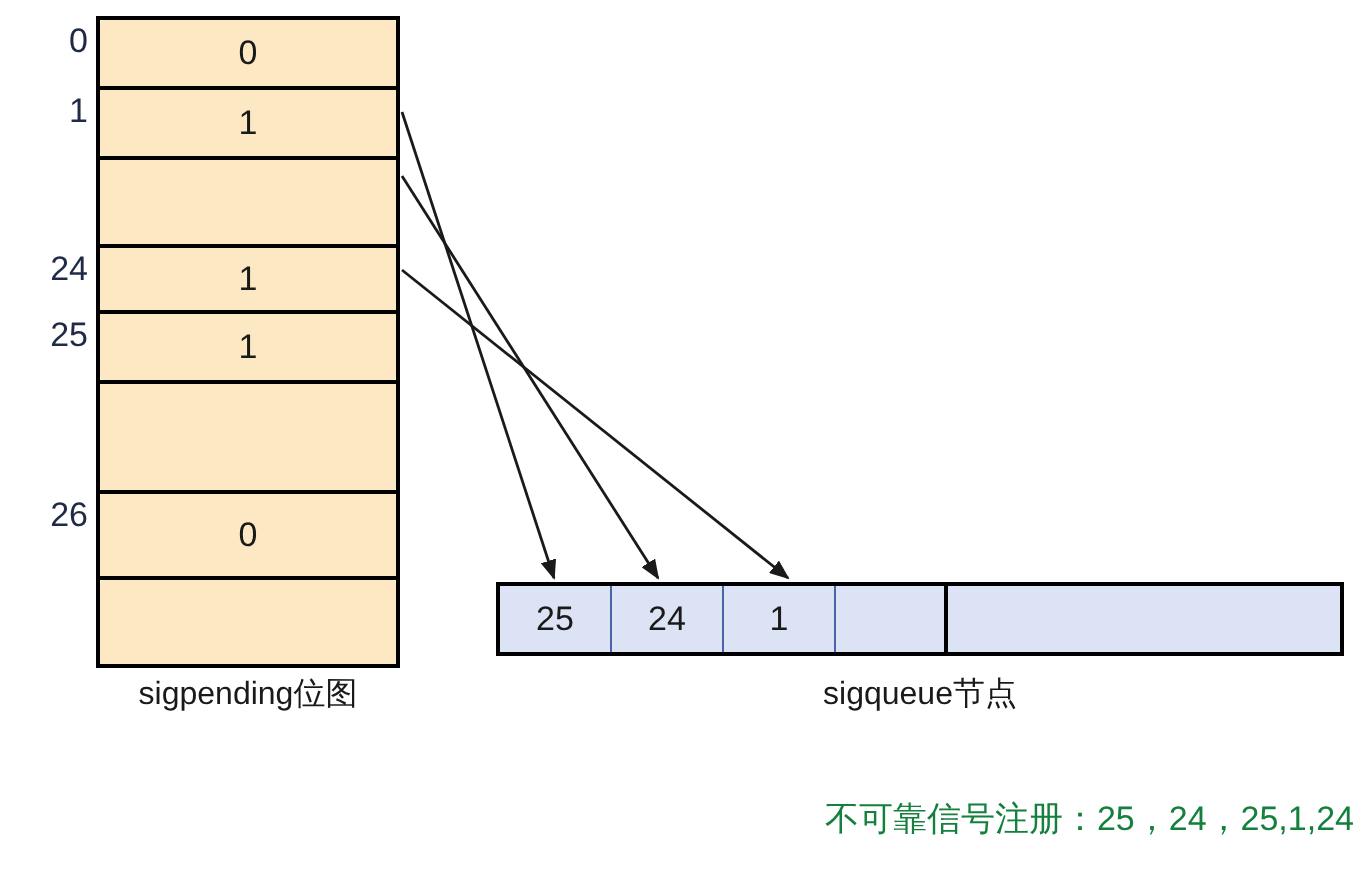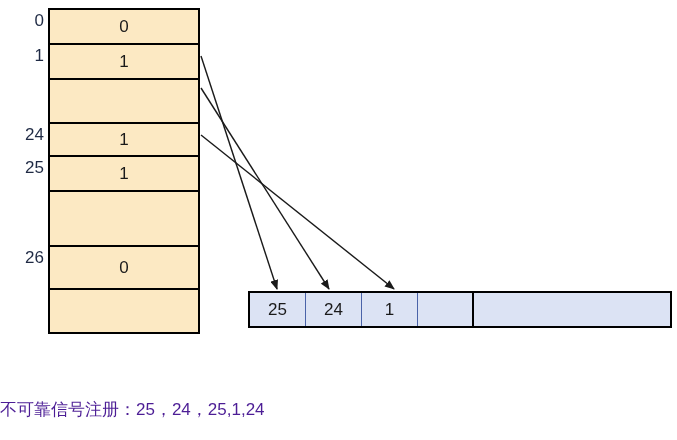--- a/index.html
+++ b/index.html
@@ -123,23 +123,23 @@
     left: 248px;
     top: 340px;
     width: 424px;
     text-align: center;
   }
   #footer-note {
     position: absolute;
     left: 0;
     top: 398px;
     width: 677px;
-    text-align: left;
-    font-size: 17px;
-    color: #4c1d95;
+    text-align: right;
+    font-size: 17px;
+    color: #15803d;
     white-space: nowrap;
   }
 </style>
 </head>
 <body>
 
 <div id="stage">
 
   <div class="idx-wrap">
       <div class="idx-label" style="top: 12px;">0</div>
@@ -177,20 +177,22 @@
     </div>
 
   <div class="sigqueue" style="width: 424px;">
       <div class="sq-cell" style="width: 56px;">25</div>
       <div class="sq-cell" style="width: 56px;">24</div>
       <div class="sq-cell" style="width: 56px;">1</div>
       <div class="sq-cell dark-div" style="width: 56px;"></div>
       <div class="sq-cell" style="width: 196px;"></div>
     </div>
 
+  <div class="caption" id="cap-bitmap">sigpending位图</div>
+  <div class="caption" id="cap-sigqueue">sigqueue节点</div>
 
   <div id="footer-note">不可靠信号注册：25，24，25,1,24</div>
 
   <svg class="overlay" id="arrow-layer" viewBox="0 0 677 440" xmlns="http://www.w3.org/2000/svg">
     <defs>
       <marker id="ah" markerWidth="10" markerHeight="8" refX="9" refY="4" orient="auto" markerUnits="userSpaceOnUse">
         <path d="M0,0 L10,4 L0,8 z" fill="#1a1a1a"></path>
       </marker>
     </defs>
     <g id="arrow-group">

